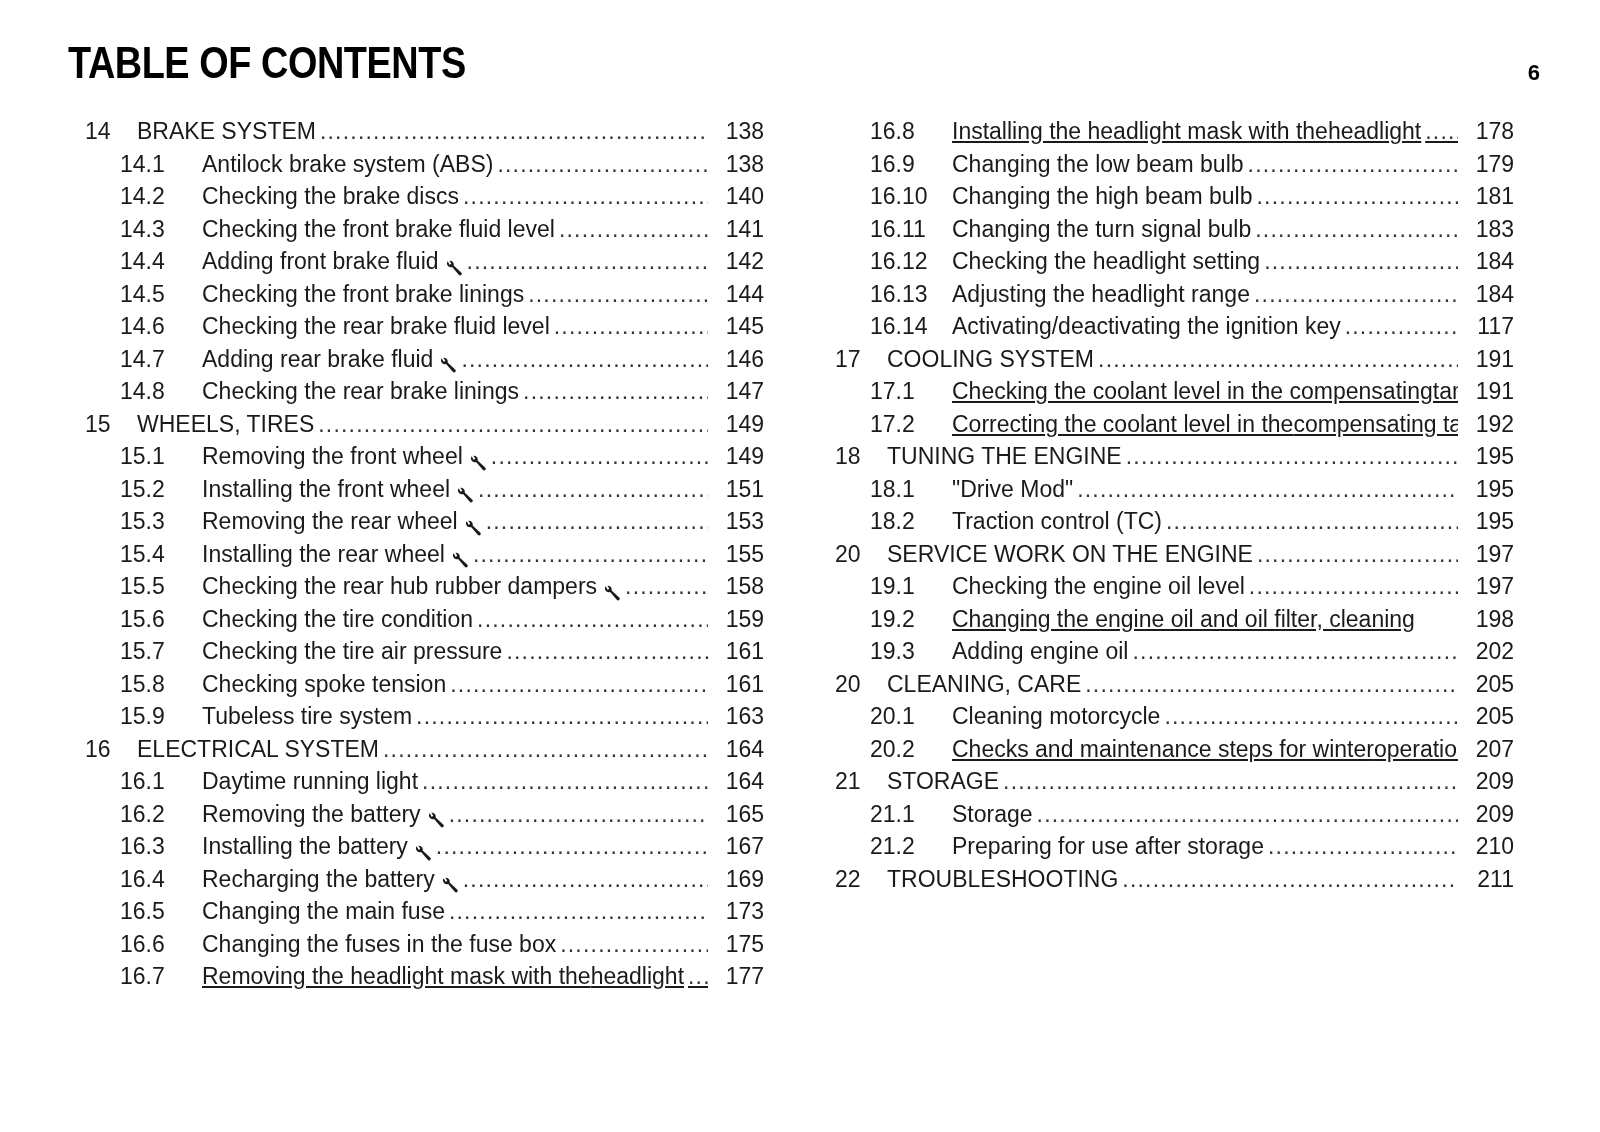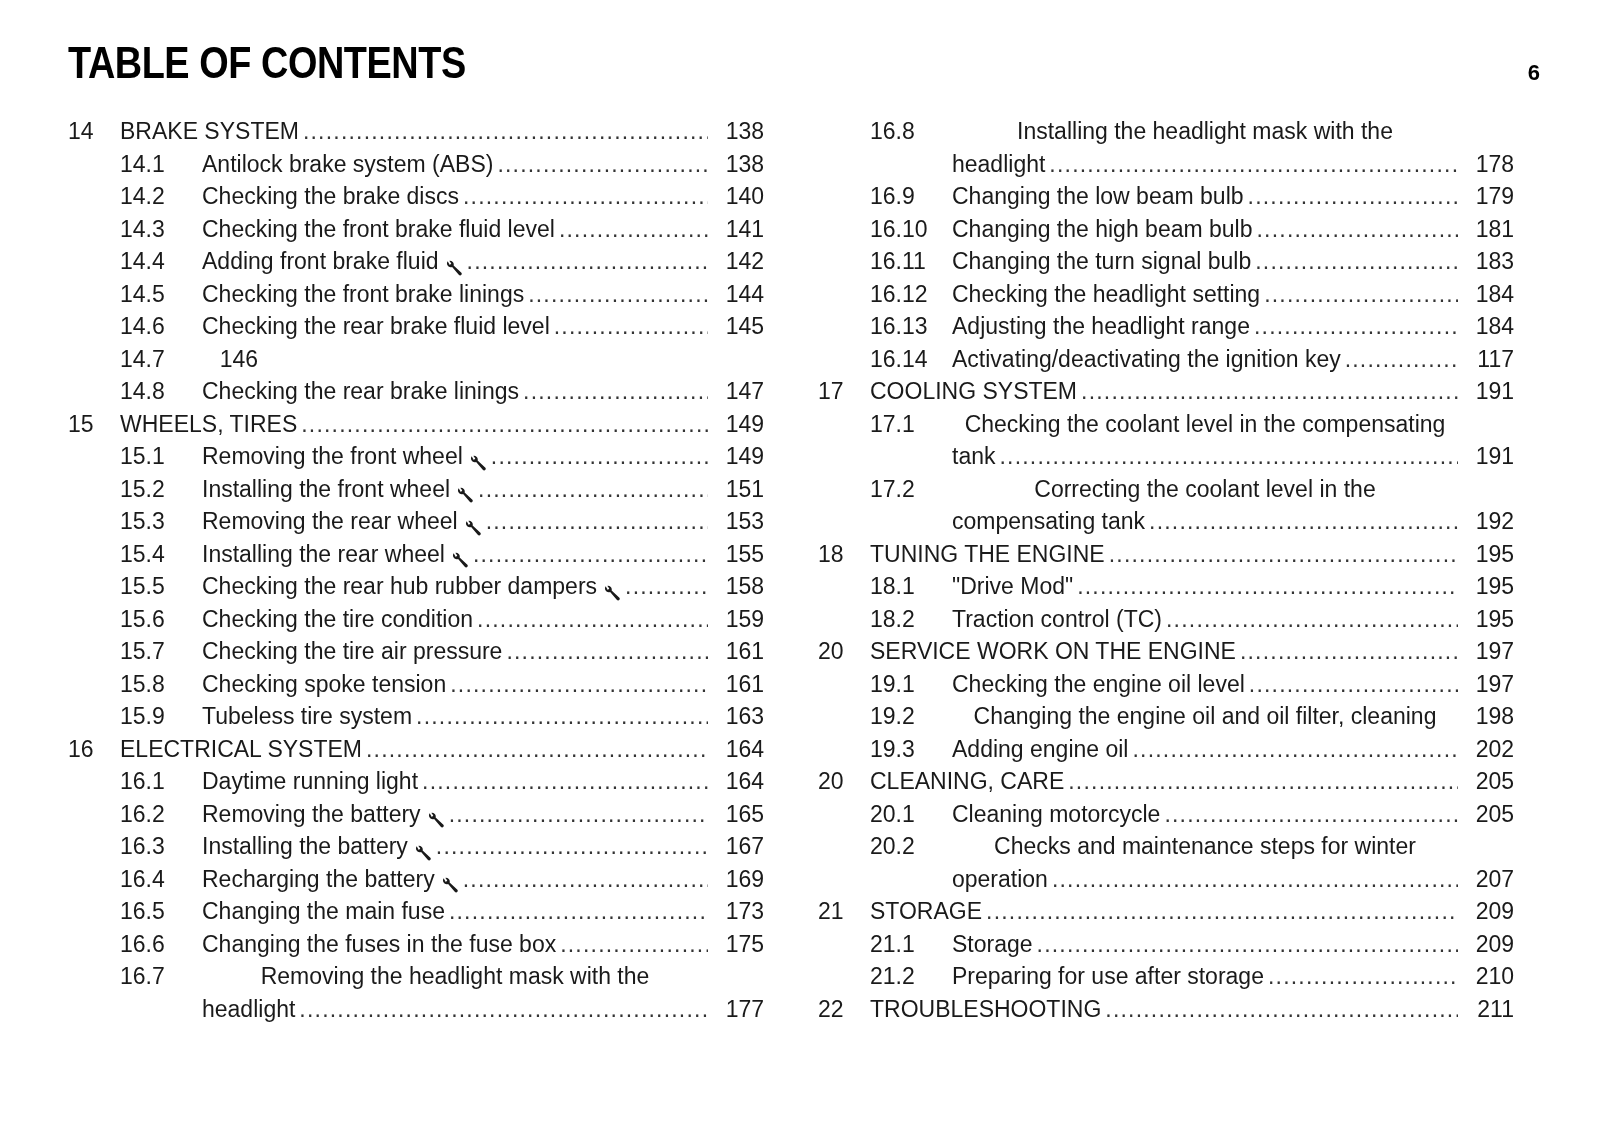--- a/index.html
+++ b/index.html
@@ -21,38 +21,38 @@
     font-weight: bold; font-size: 22px; color: #000;
   }
   .col { position: absolute; top: 115px; }
   .col.left { left: 68px; width: 696px; }
   .col.right { left: 818px; width: 696px; }
   .entry {
     position: relative; display: flex; align-items: flex-end;
     font-size: 23px; line-height: 32.5px;
   }
   .entry .num { flex: 0 0 auto; }
-  .entry.chapter .num { width: 52px; }
+  .entry.chapter .num { width: 52px; margin-left: 17px; }
   .entry.section .num { width: 82px; margin-left: 52px; }
   .entry .body { flex: 1 1 auto; display: flex; align-items: flex-end; min-width: 0; }
   .entry .text-wrap { flex: 1 1 auto; display: flex; align-items: flex-end; min-width: 0; overflow: hidden; }
-  .entry .label { white-space: nowrap; flex: 0 0 auto; text-align: center; }
+  .entry .label { white-space: nowrap; flex: 0 0 auto; }
   .entry .dots {
     flex: 1 1 auto; overflow: hidden; white-space: nowrap;
     margin-left: 4px; letter-spacing: 1.2px; color: #333;
   }
   .entry .dots::before {
     content: "............................................................................................................................................................................................................................................";
   }
   .entry .page { flex: 0 0 auto; width: 56px; text-align: right; }
   .entry .wrench {
     display: inline-block; width: 18px; height: 20px; margin-left: 6px;
     vertical-align: -2px; flex: 0 0 auto;
   }
-  .two-line .body { flex-direction: column; align-items: stretch; }
+  .two-line .body { flex-direction: row; align-items: stretch; text-decoration: underline; }
   .two-line .first { white-space: nowrap; }
   .two-line .second { display: flex; align-items: flex-end; }
   .two-line { align-items: flex-start; }
   .two-line .page { align-self: flex-end; text-align: right; }
 </style>
 </head>
 <body>
 
 <div class="title">TABLE OF CONTENTS</div>
 <div class="page-num">6</div>
@@ -126,20 +126,29 @@
       <div class="body">
         <div class="text-wrap">
           <span class="label">Checking the rear brake fluid level</span>
           <span class="dots"></span>
         </div>
       </div>
       <span class="page">145</span>
     </div>
     <div class="entry section">
       <span class="num">14.7</span>
+      <div class="body">
+        <div class="text-wrap">
+          <span class="label">Adding rear brake fluid</span>
+          <svg class="wrench" viewBox="0 0 20 20">
+    <path d="M3 2.5 C1.6 4.2 2 6.8 3.9 8.2 C5.1 9.1 6.6 9.3 7.9 8.8 L15.3 17.6 C16.1 18.5 17.5 18.5 18.2 17.6 C18.9 16.8 18.8 15.6 17.9 14.9 L9.6 7.2 C10 5.9 9.7 4.4 8.6 3.3 C7.6 2.3 6.2 1.9 4.9 2.1 L7 4.9 L5.3 6.6 Z" fill="#1a1a1a"></path>
+  </svg>
+          <span class="dots"></span>
+        </div>
+      </div>
       <span class="page">146</span>
     </div>
     <div class="entry section">
       <span class="num">14.8</span>
       <div class="body">
         <div class="text-wrap">
           <span class="label">Checking the rear brake linings</span>
           <span class="dots"></span>
         </div>
       </div>

